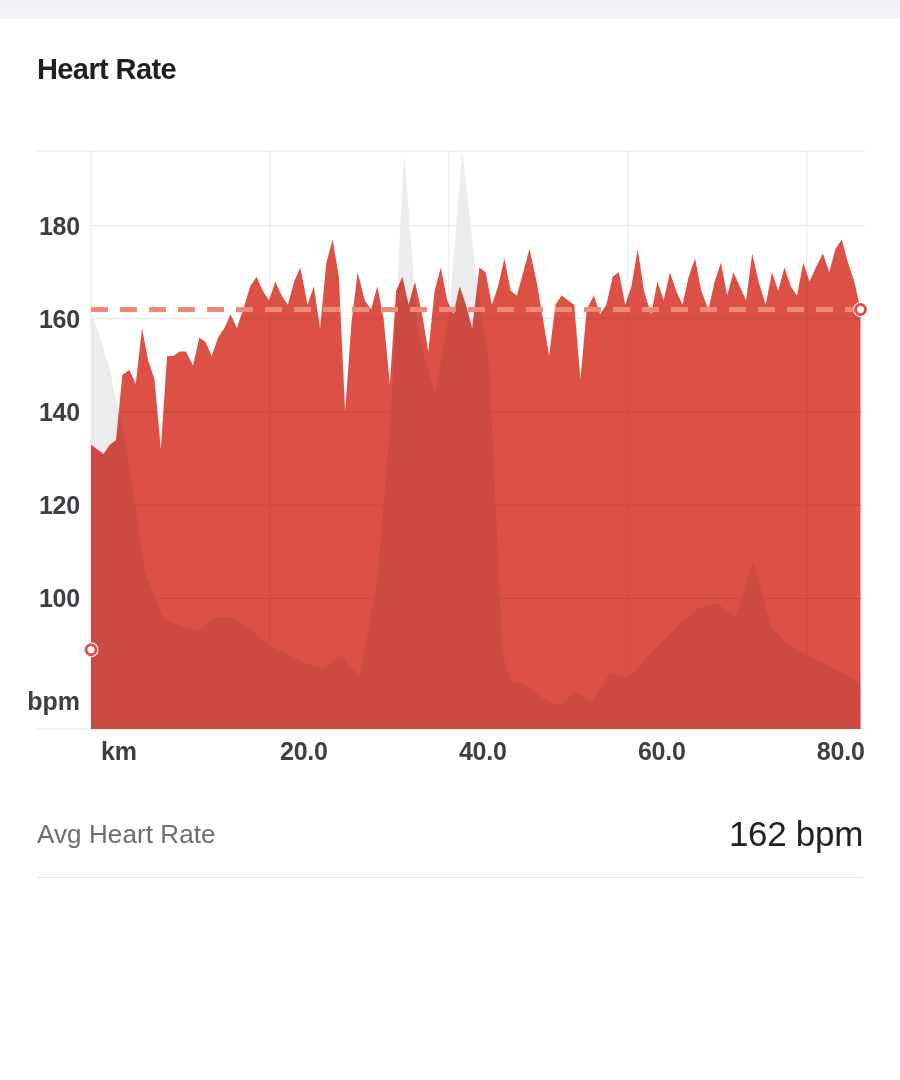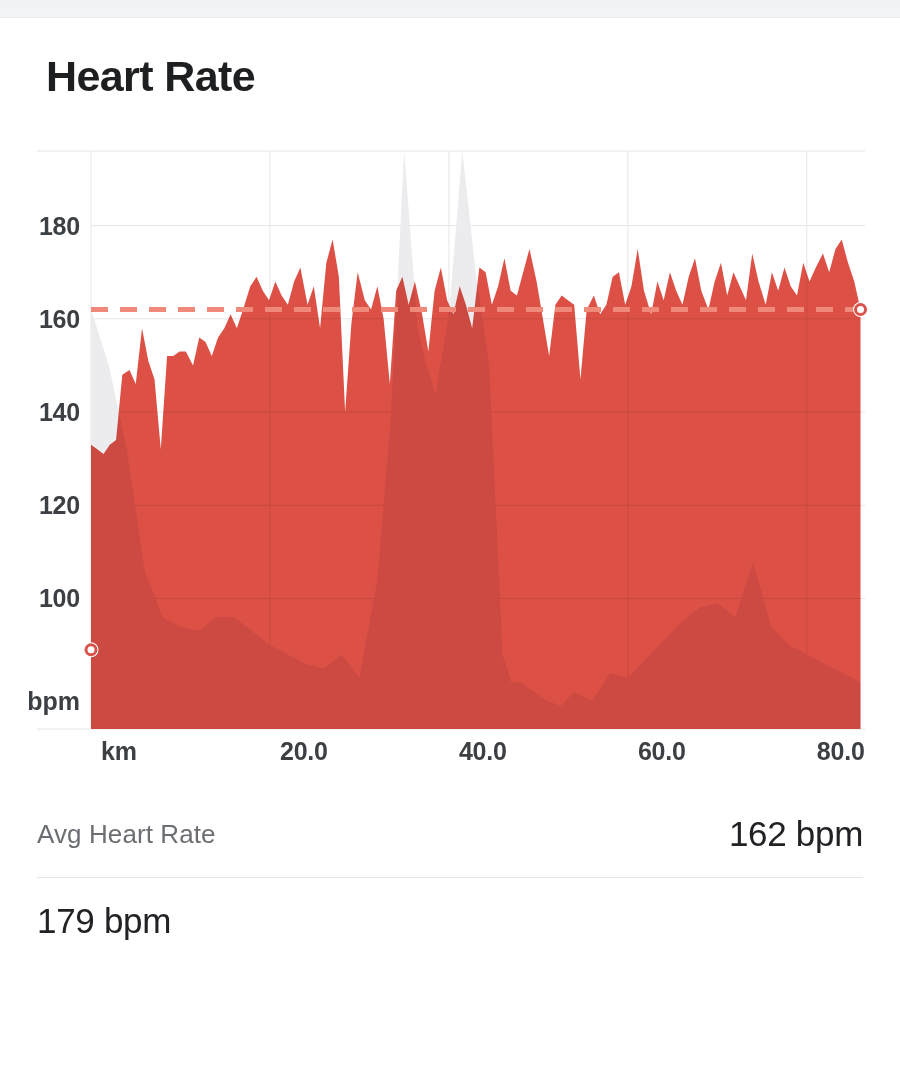--- a/index.html
+++ b/index.html
@@ -32,26 +32,25 @@
     top: 19px; left: 0;
     width: 900px;
     height: 1061px;
     background: #ffffff;
   }
 
   .page-title {
     position: absolute;
     left: 37px;
     top: 36px;
-    font-size: 43px;
+    font-size: 29px;
     font-weight: bold;
     letter-spacing: -0.6px;
     color: #1d1f21;
     line-height: 1;
-    margin-left: 9px;
   }
 
   
   .chart-wrap {
     position: absolute;
     left: 0;
     top: 94px;
     width: 900px;
     height: 660px;
   }
@@ -162,17 +161,16 @@
     </svg>
   </div>
 
   <div class="stats">
     <div class="stat-row">
       <div class="stat-label">Avg Heart Rate</div>
       <div class="stat-value">162 bpm</div>
     </div>
     <div class="divider"></div>
     <div class="stat-row">
-      <div class="stat-value">179 bpm</div>
     </div>
   </div>
 
 </div>
 
 </body></html>

